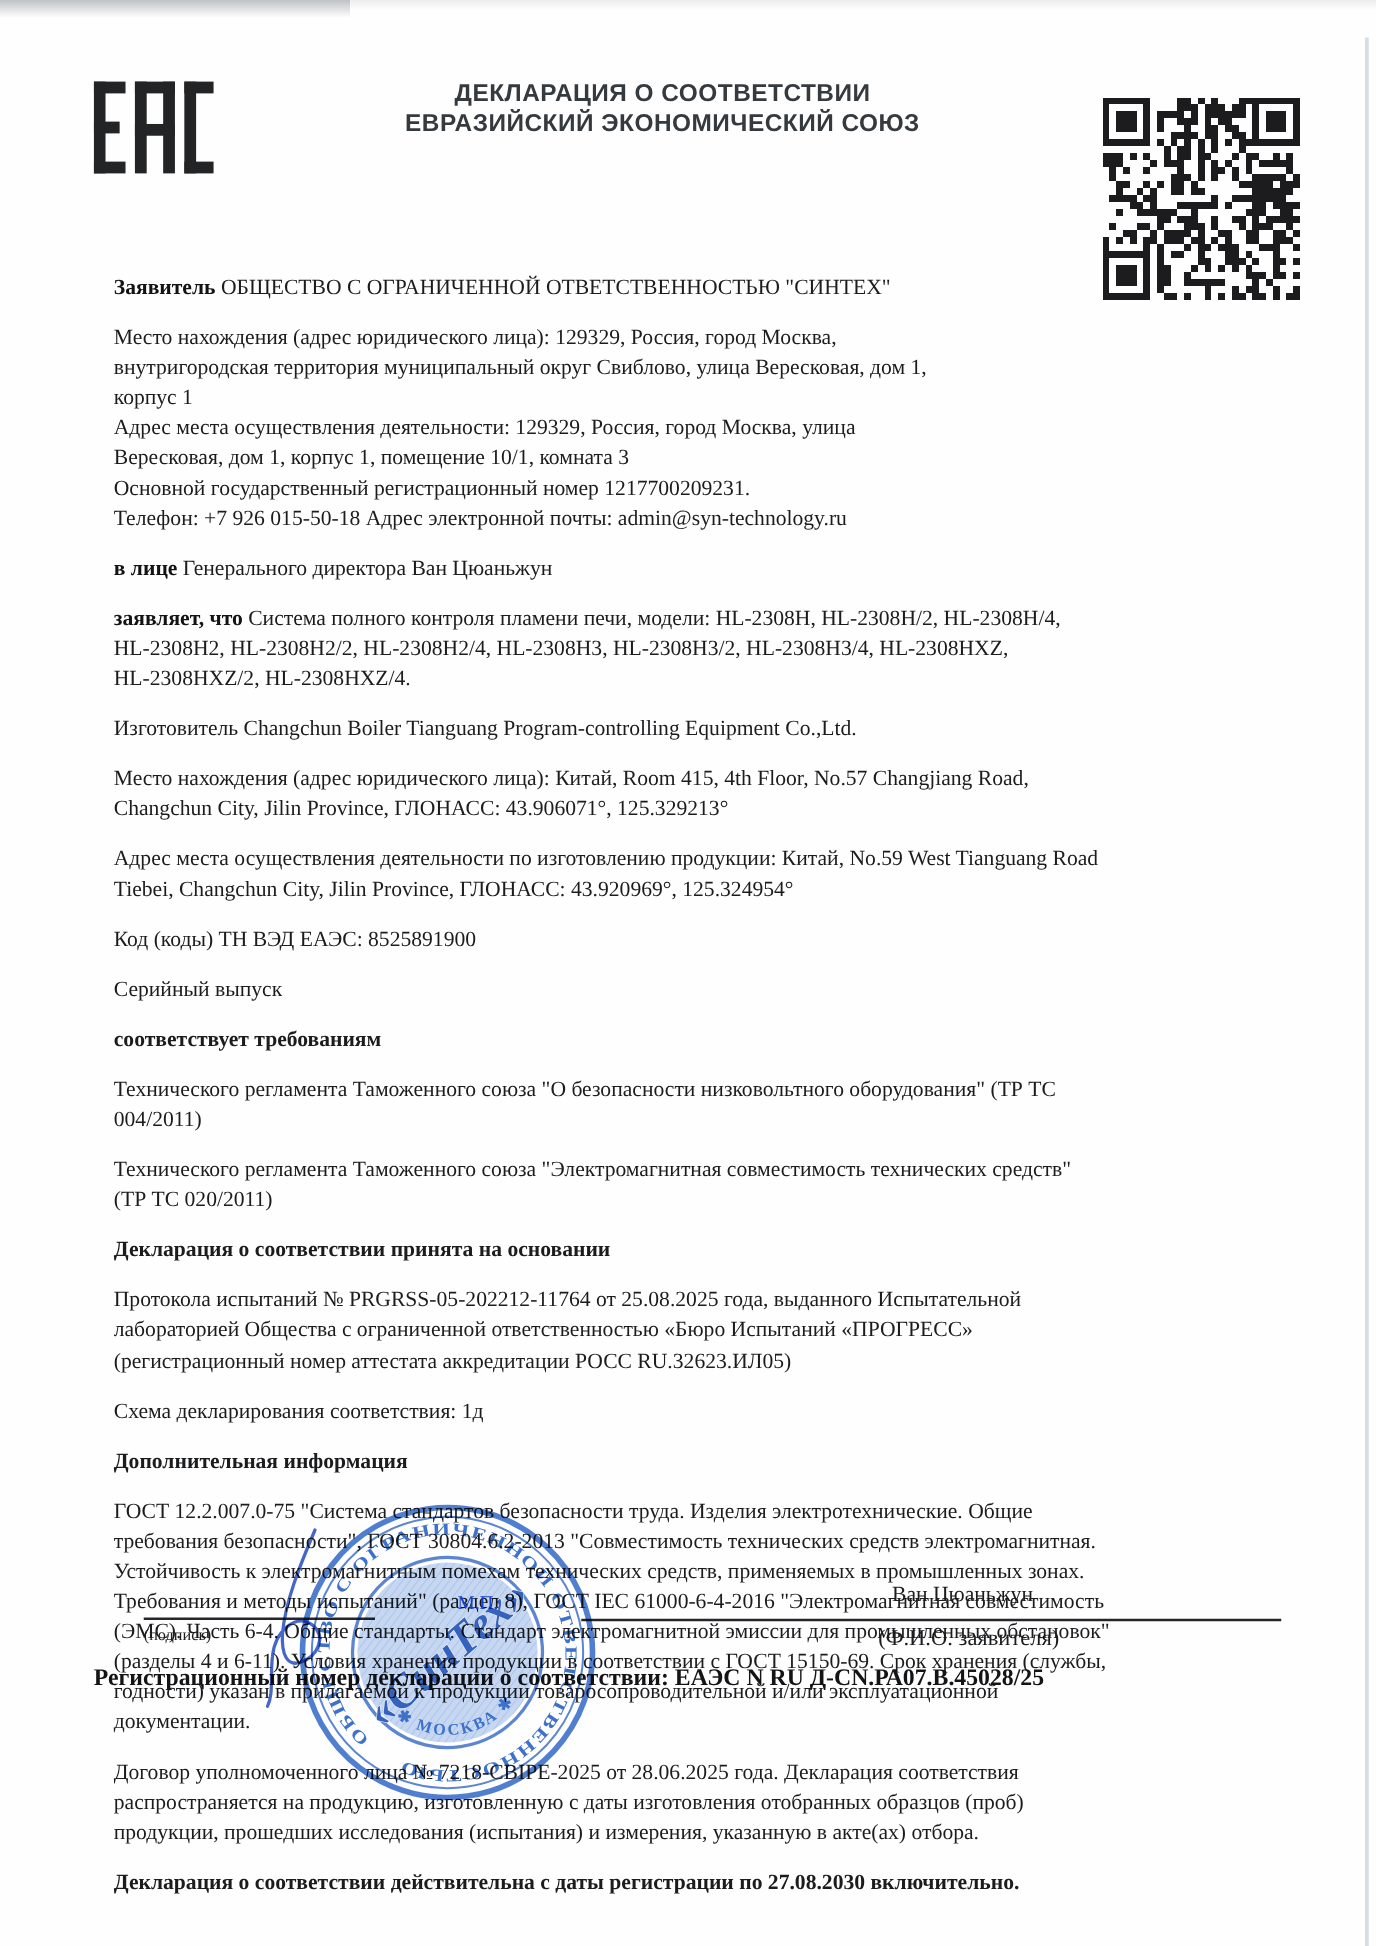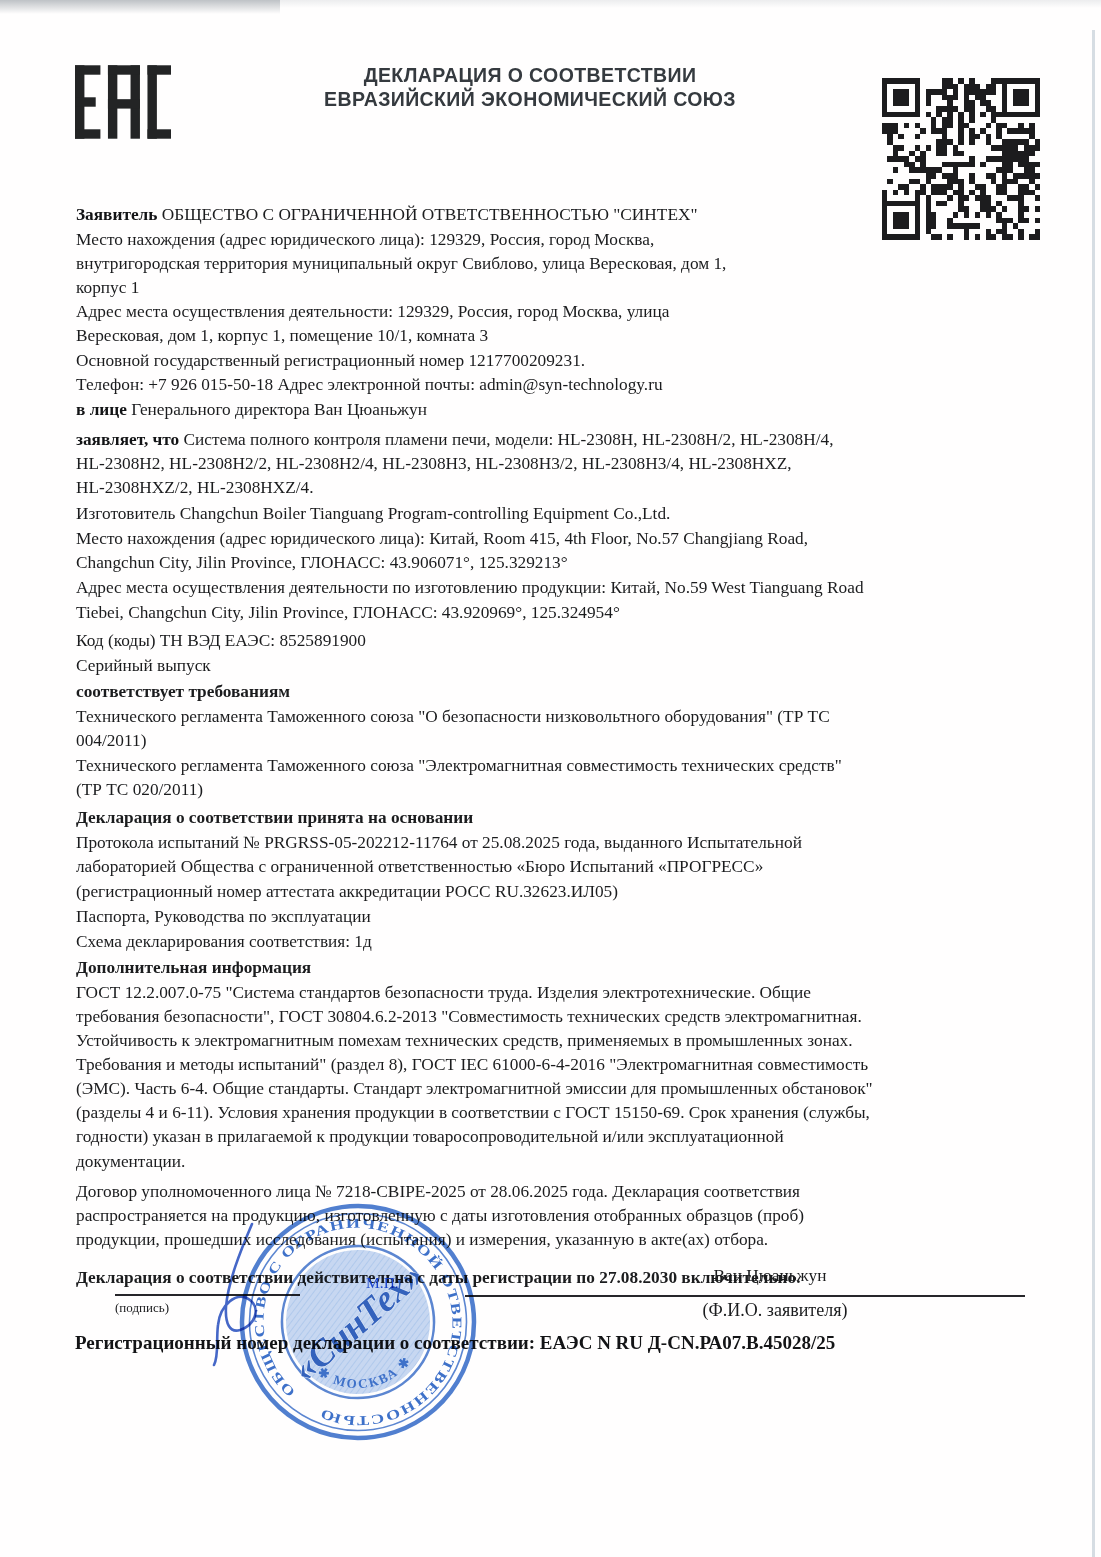--- a/index.html
+++ b/index.html
@@ -12,21 +12,21 @@
     background:linear-gradient(to bottom,#c9cdd1,rgba(255,255,255,0));opacity:.35;}
   .scan-right{position:absolute;left:1092px;top:30px;width:3px;height:1527px;background:#ccd4dc;opacity:.8;}
   
   .eac-logo{position:absolute;left:75px;top:62px;}
   .title{position:absolute;left:240px;top:64px;width:580px;text-align:center;
     font-family:"Liberation Sans","DejaVu Sans",sans-serif;font-weight:bold;font-size:19.5px;
     line-height:23.5px;color:#353a3f;letter-spacing:.4px;}
   .qr{position:absolute;left:882px;top:78px;}
   
   .content{position:absolute;left:75px;top:202px;width:960px;font-size:17.3px;line-height:24.1px;}
-  .content p{margin:1px;white-space:pre-wrap;}
+  .content p{margin:16px;white-space:pre-wrap;}
   .content b{color:#121315;}
   .m2{margin-top:2px !important;} .m4{margin-top:4px !important;} .m6{margin-top:6px !important;}
   .m14{margin-top:14px !important;}
   .bold{font-weight:bold;}
   
   .mp{position:absolute;left:366px;top:1274px;font-size:15.5px;color:#1d4ed8;}
   .fio-name{position:absolute;left:620px;top:1266px;width:300px;text-align:center;font-size:17.3px;}
   .sig-line-left{position:absolute;left:115px;top:1294px;width:185px;border-top:2px solid #26262a;}
   .sig-line-right{position:absolute;left:465px;top:1295px;width:560px;border-top:2px solid #26262a;}
   .sig-label-left{position:absolute;left:115px;top:1300px;width:140px;text-align:left;font-size:13px;}
@@ -518,21 +518,20 @@
     <p class="m2 bold">соответствует требованиям</p>
     <p>Технического регламента Таможенного союза "О безопасности низковольтного оборудования" (ТР ТС
 004/2011)</p>
     <p>Технического регламента Таможенного союза "Электромагнитная совместимость технических средств"
 (ТР ТС 020/2011)</p>
 
     <p class="m4 bold">Декларация о соответствии принята на основании</p>
     <p>Протокола испытаний № PRGRSS-05-202212-11764 от 25.08.2025 года, выданного Испытательной
 лабораторией Общества с ограниченной ответственностью «Бюро Испытаний «ПРОГРЕСС»
 (регистрационный номер аттестата аккредитации РОСС RU.32623.ИЛ05)</p>
-    <p>Паспорта, Руководства по эксплуатации</p>
     <p>Схема декларирования соответствия: 1д</p>
 
     <p class="m2 bold">Дополнительная информация</p>
     <p>ГОСТ 12.2.007.0-75 "Система стандартов безопасности труда. Изделия электротехнические. Общие
 требования безопасности", ГОСТ 30804.6.2-2013 "Совместимость технических средств электромагнитная.
 Устойчивость к электромагнитным помехам технических средств, применяемых в промышленных зонах.
 Требования и методы испытаний" (раздел 8), ГОСТ IEC 61000-6-4-2016 "Электромагнитная совместимость
 (ЭМС). Часть 6-4. Общие стандарты. Стандарт электромагнитной эмиссии для промышленных обстановок"
 (разделы 4 и 6-11). Условия хранения продукции в соответствии с ГОСТ 15150-69. Срок хранения (службы,
 годности) указан в прилагаемой к продукции товаросопроводительной и/или эксплуатационной

